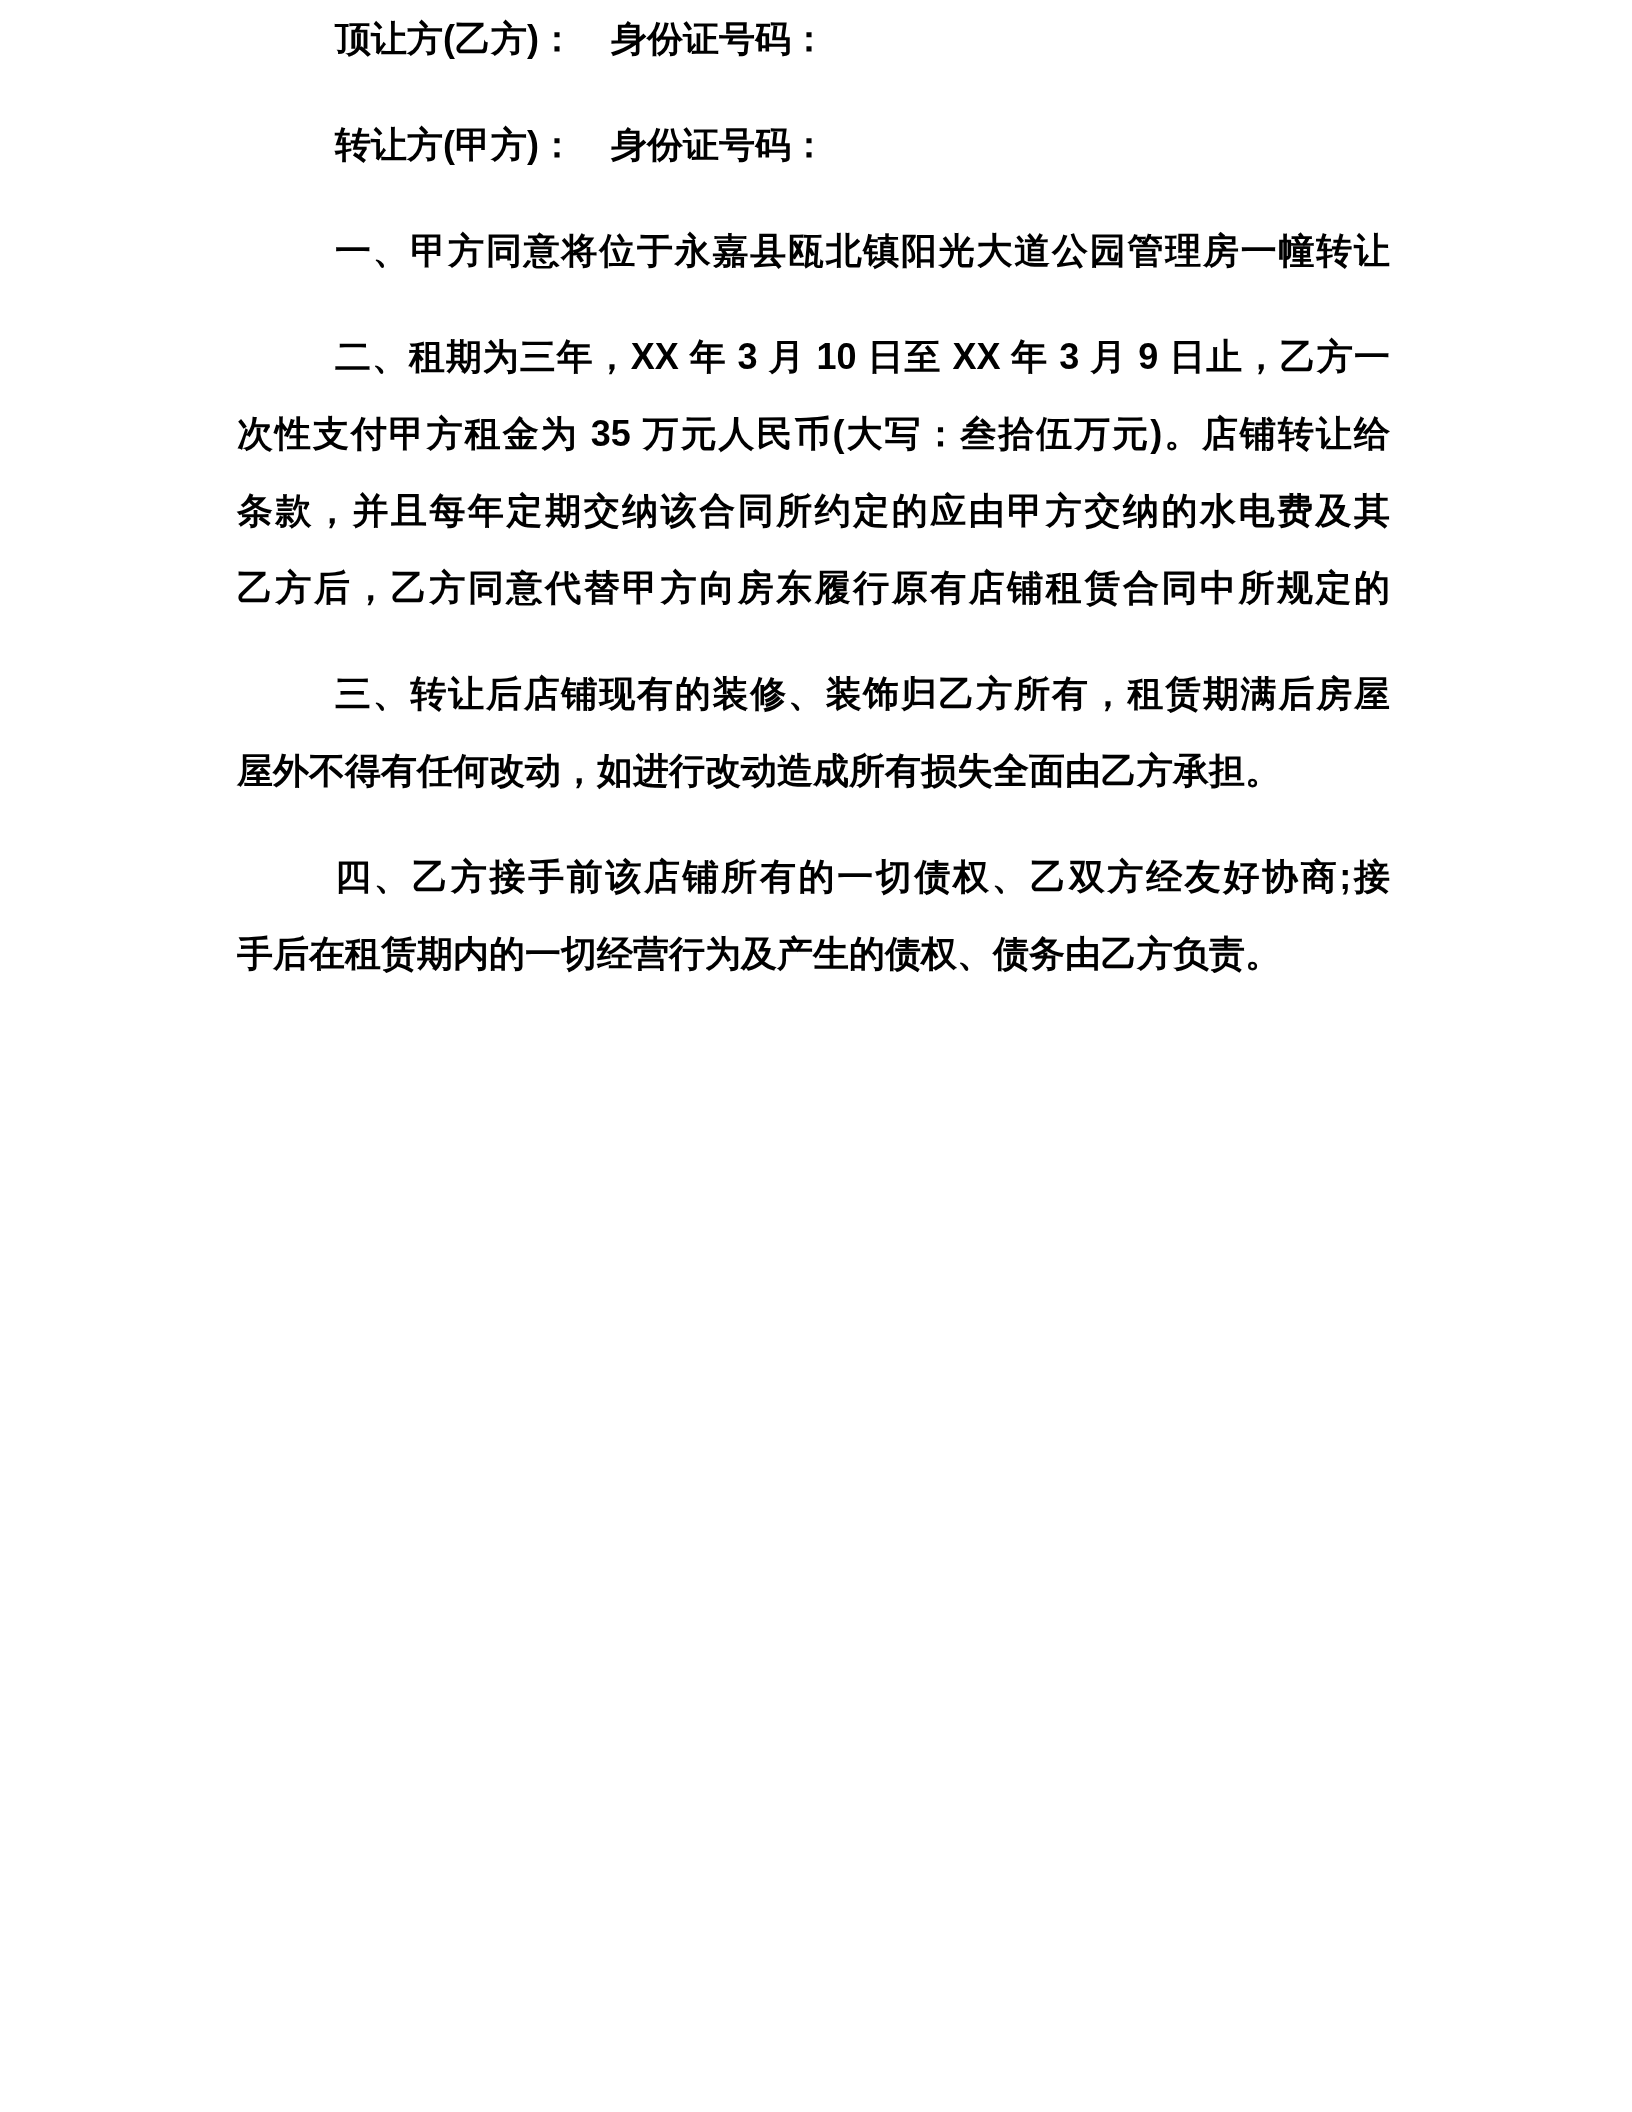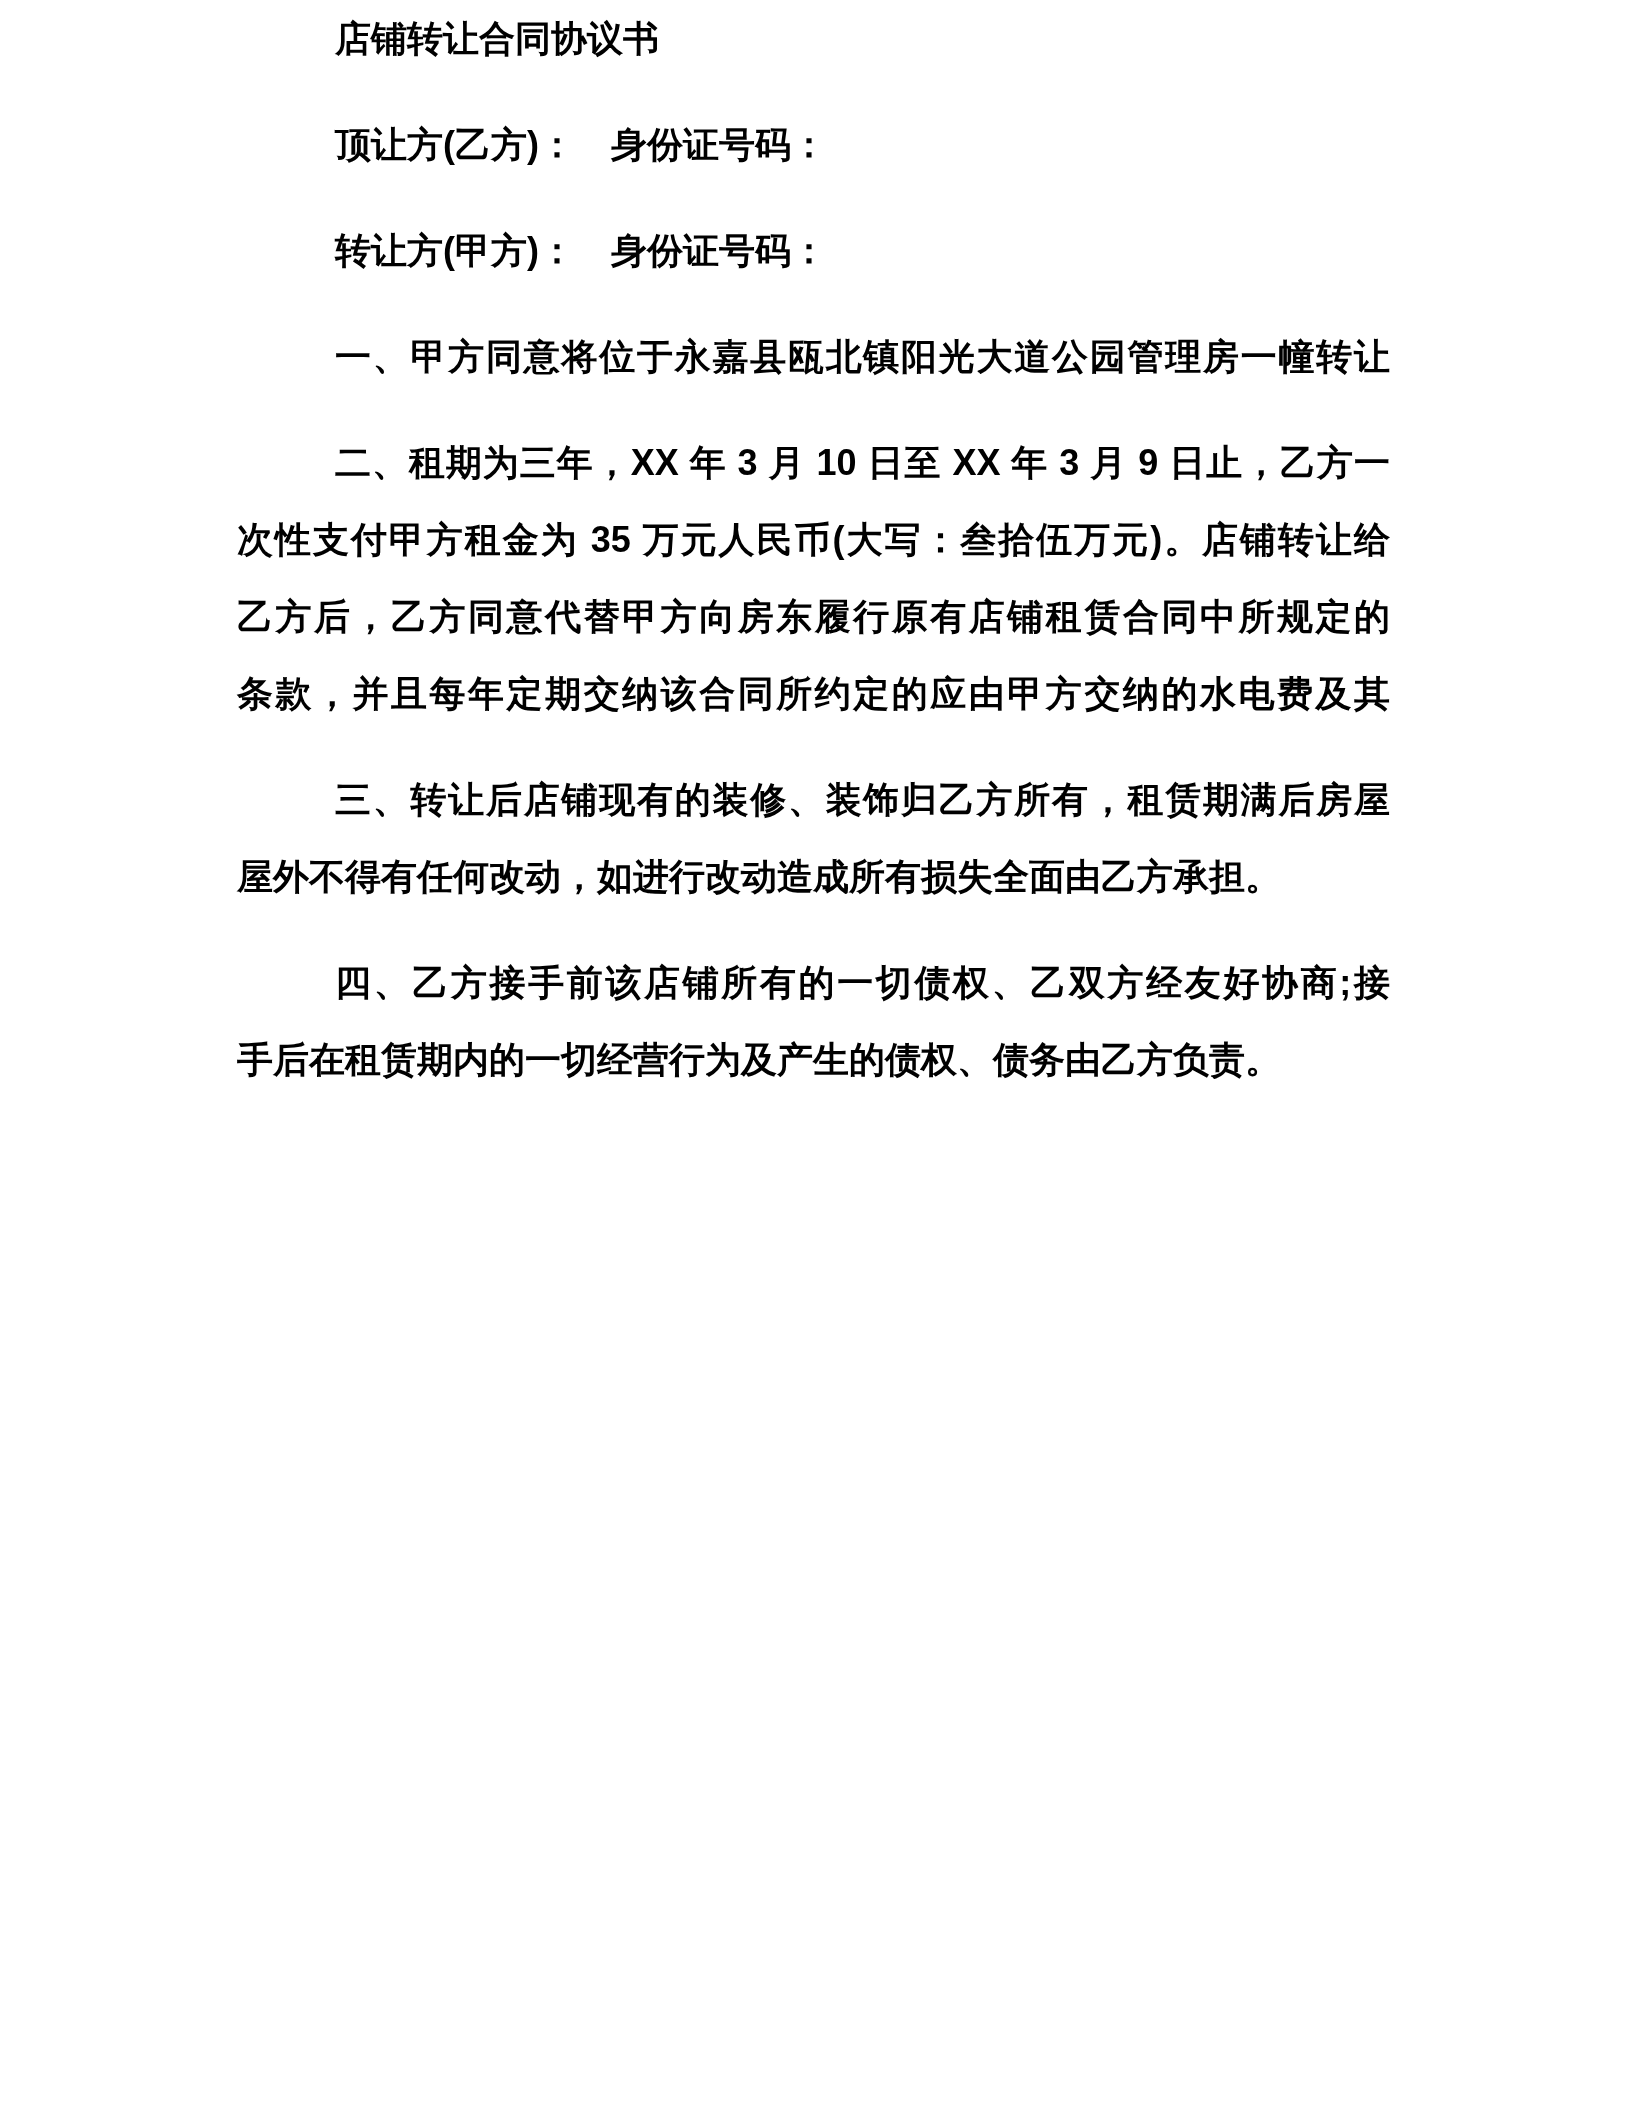--- a/index.html
+++ b/index.html
@@ -47,36 +47,33 @@
     text-align: left;
     text-align-last: left;
   }
 </style>
 </head>
 <body>
 
 <div class="page">
   <div id="doc-body">
       <div class="para">
-        <div class="line first last">店铺转让合同协议书</div>
-      </div>
-      <div class="para">
         <div class="line first last">顶让方(乙方)：　身份证号码：</div>
       </div>
       <div class="para">
         <div class="line first last">转让方(甲方)：　身份证号码：</div>
       </div>
       <div class="para">
         <div class="line first">一、甲方同意将位于永嘉县瓯北镇阳光大道公园管理房一幢转让</div>
       </div>
       <div class="para">
         <div class="line first">二、租期为三年，XX 年 3 月 10 日至 XX 年 3 月 9 日止，乙方一</div>
         <div class="line">次性支付甲方租金为 35 万元人民币(大写：叁拾伍万元)。店铺转让给</div>
+        <div class="line">条款，并且每年定期交纳该合同所约定的应由甲方交纳的水电费及其</div>
         <div class="line">乙方后，乙方同意代替甲方向房东履行原有店铺租赁合同中所规定的</div>
-        <div class="line">条款，并且每年定期交纳该合同所约定的应由甲方交纳的水电费及其</div>
       </div>
       <div class="para">
         <div class="line first">三、转让后店铺现有的装修、装饰归乙方所有，租赁期满后房屋</div>
         <div class="line last">屋外不得有任何改动，如进行改动造成所有损失全面由乙方承担。</div>
       </div>
       <div class="para">
         <div class="line first">四、乙方接手前该店铺所有的一切债权、乙双方经友好协商;接</div>
         <div class="line last">手后在租赁期内的一切经营行为及产生的债权、债务由乙方负责。</div>
       </div>
     </div>

